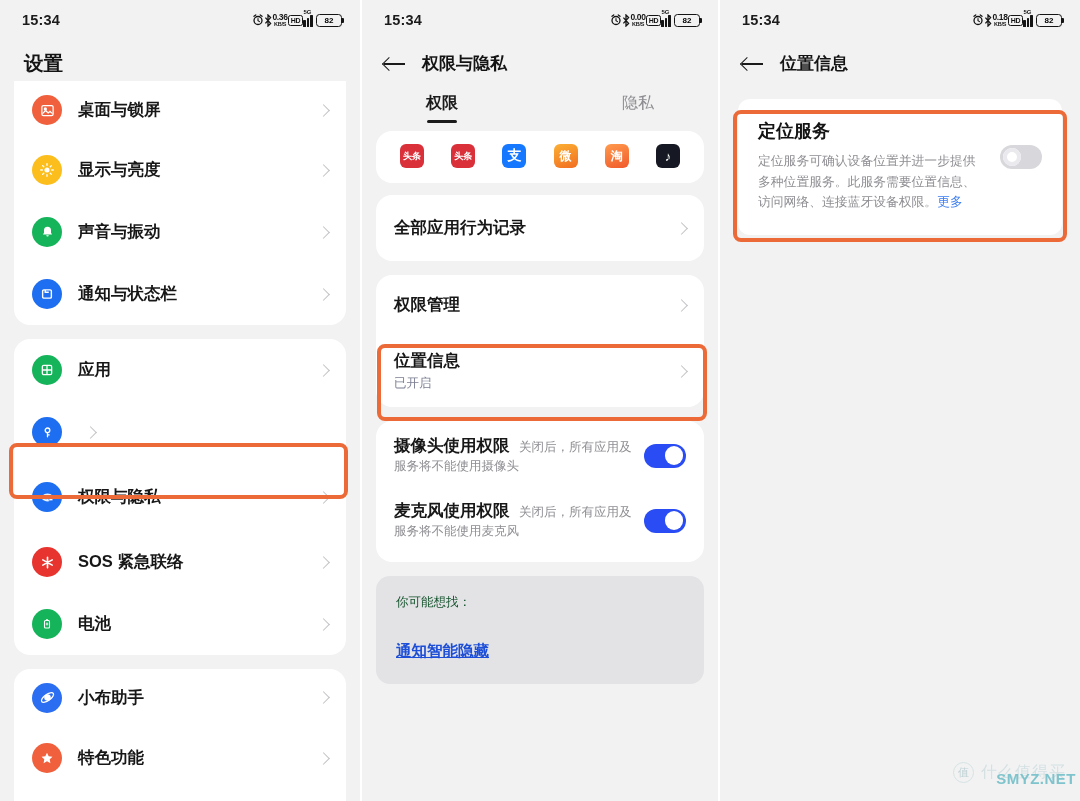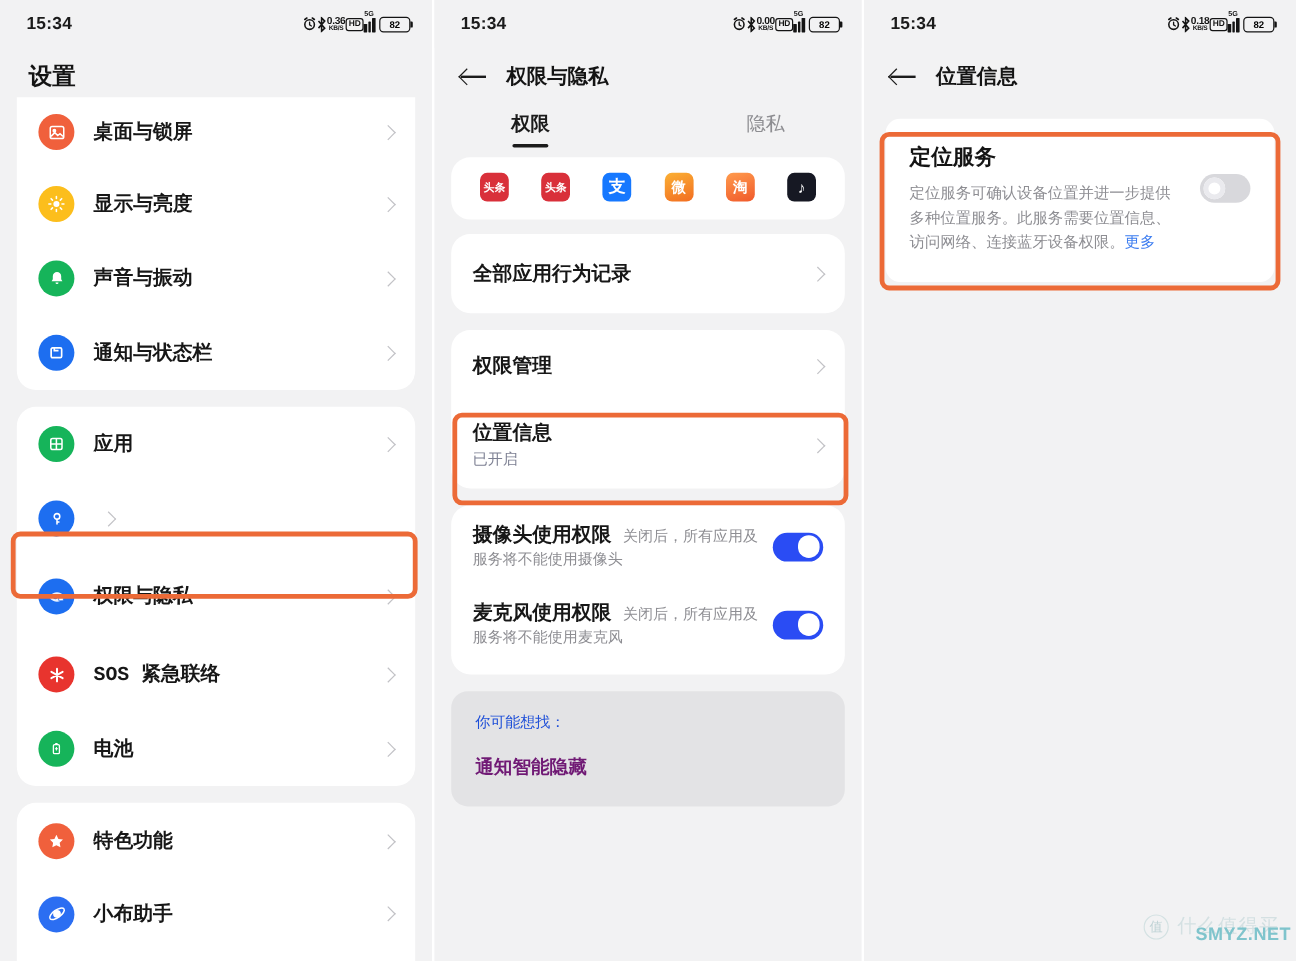--- a/index.html
+++ b/index.html
@@ -63,21 +63,21 @@
   .tabs { display:flex; padding: 0 0 8px; gap: 36px; }
   .tab { flex:1; text-align:center; position:relative; font-size:16px; color:#8d8d91; padding-bottom:9px; }
   .tab.active { color:#1b1b1b; font-weight:600; }
   .tab.active::after{
     content:""; position:absolute; bottom:0; left:50%; transform:translateX(-50%);
     width:30px; height:3px; border-radius:2px; background:#1b1b1b;
   }
 
   
   .card { background:#ffffff; border-radius:16px; margin: 0 14px 14px; overflow:hidden; }
-  .row { display:flex; align-items:center; min-height:62px; padding: 0 18px; position:relative;font-family:Liberation Mono, monospace; }
+  .row { display:flex; align-items:center; min-height:62px; padding: 0 18px; position:relative; }
   .row .label { font-size:16.5px; color:#171717; font-weight:600; flex:1; }
   .chev { width:9px;height:9px; border-right:1.7px solid #c2c2c6; border-top:1.7px solid #c2c2c6;
     transform:rotate(45deg); margin-left:8px; flex:0 0 auto; }
 
   .ico {
     width: 30px; height: 30px; border-radius: 50%; margin-right: 16px;
     flex: 0 0 auto; display:flex; align-items:center; justify-content:center;
     color:#fff;
   }
   .ico svg { display:block; }
@@ -98,22 +98,22 @@
   .toggle.on { background:#2a4cf4; }
   .toggle.off { background:#d8d8dc; }
   .toggle .knob{ position:absolute; top:2.6px; width:18.8px;height:18.8px;border-radius:50%;background:#fff; }
   .toggle.on .knob{ right:2.6px; }
   .toggle.off .knob{ left:2.6px; box-shadow: inset 0 0 0 4px #eaeaee; }
 
   .sub-blue { font-size:12.5px; color:#7c7f92; margin-top:3px; }
 
   
   .suggest { background:#e3e3e5; border-radius:14px; margin: 0 14px; padding:18px 20px 22px; }
-  .suggest .s-head{ font-size:12.5px; color:#1d4ed8; margin-bottom:18px; }
-  .suggest .s-item{ font-size:15.5px; color:#701a75; font-weight:600; }
+  .suggest .s-head{ font-size:12.5px; color:#14532d; margin-bottom:30px; }
+  .suggest .s-item{ font-size:15.5px; color:#1d4ed8; font-weight:600;text-decoration:underline; }
 
   
   .hl { position:absolute; border:4px solid #ec6a37; border-radius:8px; pointer-events:none; }
 
   
   .loc-card { background:#fff; border-radius:12px; margin: 6px 18px 0; padding: 20px 20px 22px;
     display:flex; align-items:flex-start; }
   .loc-card .txt{flex:1; padding-right:14px;}
   .loc-title{ font-size:18px;font-weight:700;color:#141414; margin-bottom:8px;}
   .loc-desc{ font-size:12.8px; color:#8e8e93; line-height:1.62; }
@@ -259,37 +259,37 @@
               <path d="M10 3.5h4"></path>
             <path d="M12 9v6M9.5 12h5" stroke-width="1.8"></path>
           </svg>
         </span>
         <span class="label">电池</span>
         <span class="chev"></span>
       </div>
     </div>
 
     <div class="card">
-      <div class="row" style="min-height:64px">
-        <span class="ico" style="background:#f0603c">
-          <svg width="16" height="16" viewBox="0 0 24 24" fill="#fff">
-            <path d="M12 4l2.5 5.2 5.7.8-4.1 4 1 5.7-5.1-2.7-5.1 2.7 1-5.7-4.1-4 5.7-.8z"></path>
-          </svg>
-        </span>
-        <span class="label">特色功能</span>
-        <span class="chev"></span>
-      </div>
       <div class="row" style="min-height:57px">
         <span class="ico" style="background:#2b6ef2">
           <svg width="17" height="17" viewBox="0 0 24 24" fill="none" stroke="#fff" stroke-width="1.8">
             <circle cx="12" cy="12" r="4.6" fill="#fff" stroke="none"></circle>
             <ellipse cx="12" cy="12" rx="10" ry="4.4" transform="rotate(-35 12 12)"></ellipse>
           </svg>
         </span>
         <span class="label">小布助手</span>
+        <span class="chev"></span>
+      </div>
+      <div class="row" style="min-height:64px">
+        <span class="ico" style="background:#f0603c">
+          <svg width="16" height="16" viewBox="0 0 24 24" fill="#fff">
+            <path d="M12 4l2.5 5.2 5.7.8-4.1 4 1 5.7-5.1-2.7-5.1 2.7 1-5.7-4.1-4 5.7-.8z"></path>
+          </svg>
+        </span>
+        <span class="label">特色功能</span>
         <span class="chev"></span>
       </div>
       <div class="row" style="min-height:57px">
         
         
         
       </div>
     </div>
 
     <div class="hl" style="left:9px; top:443px; width:339px; height:56px;"></div>

